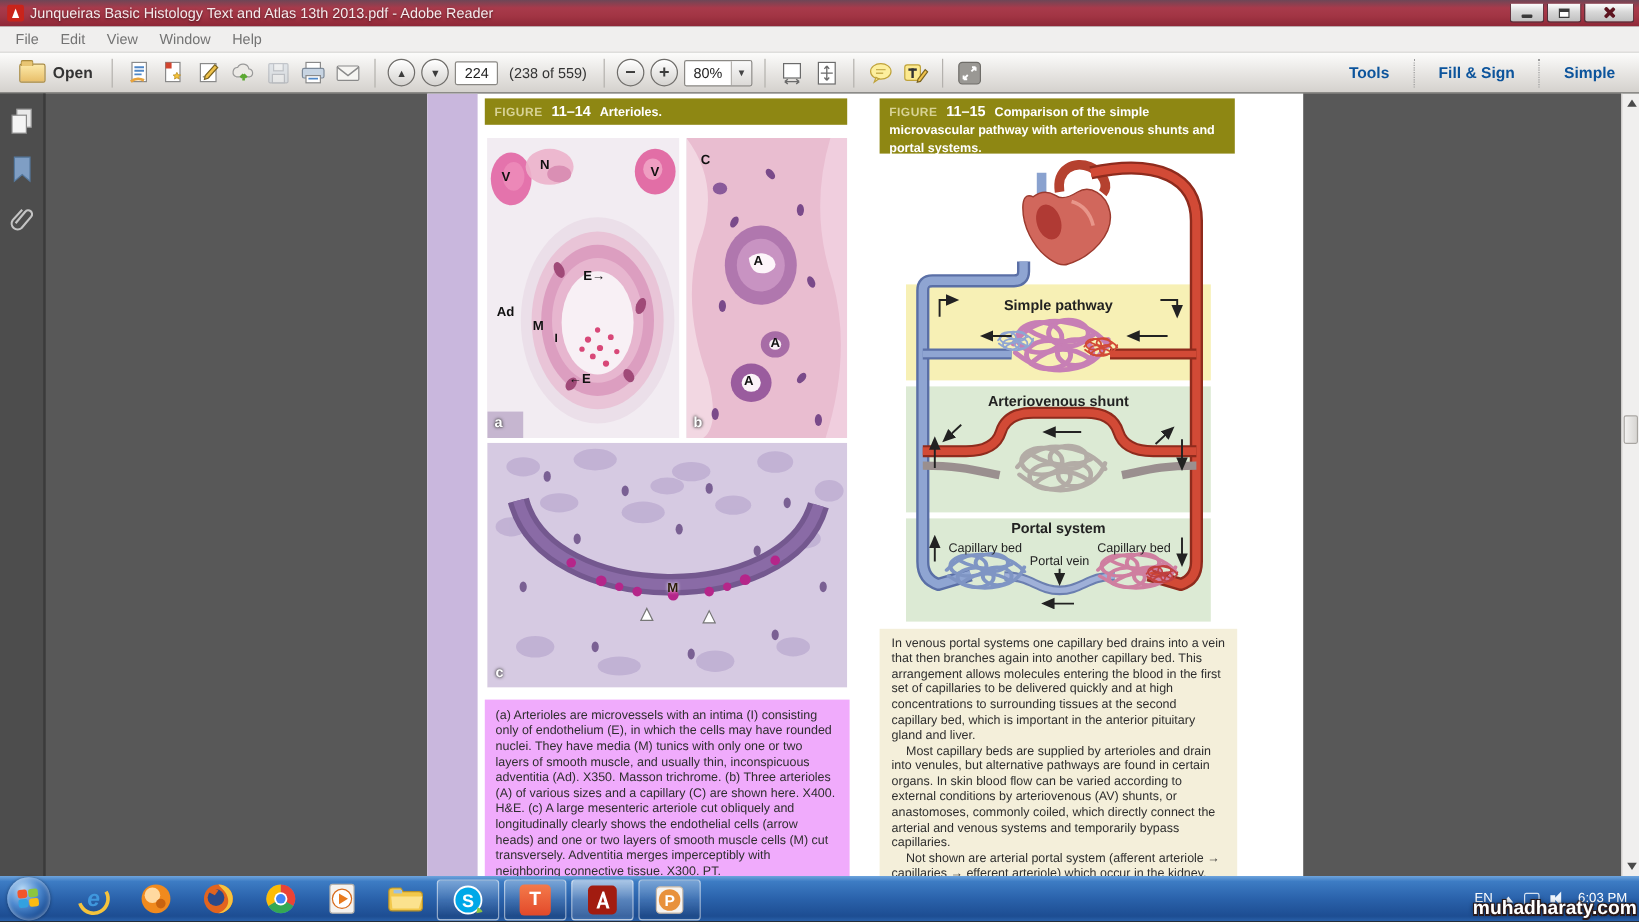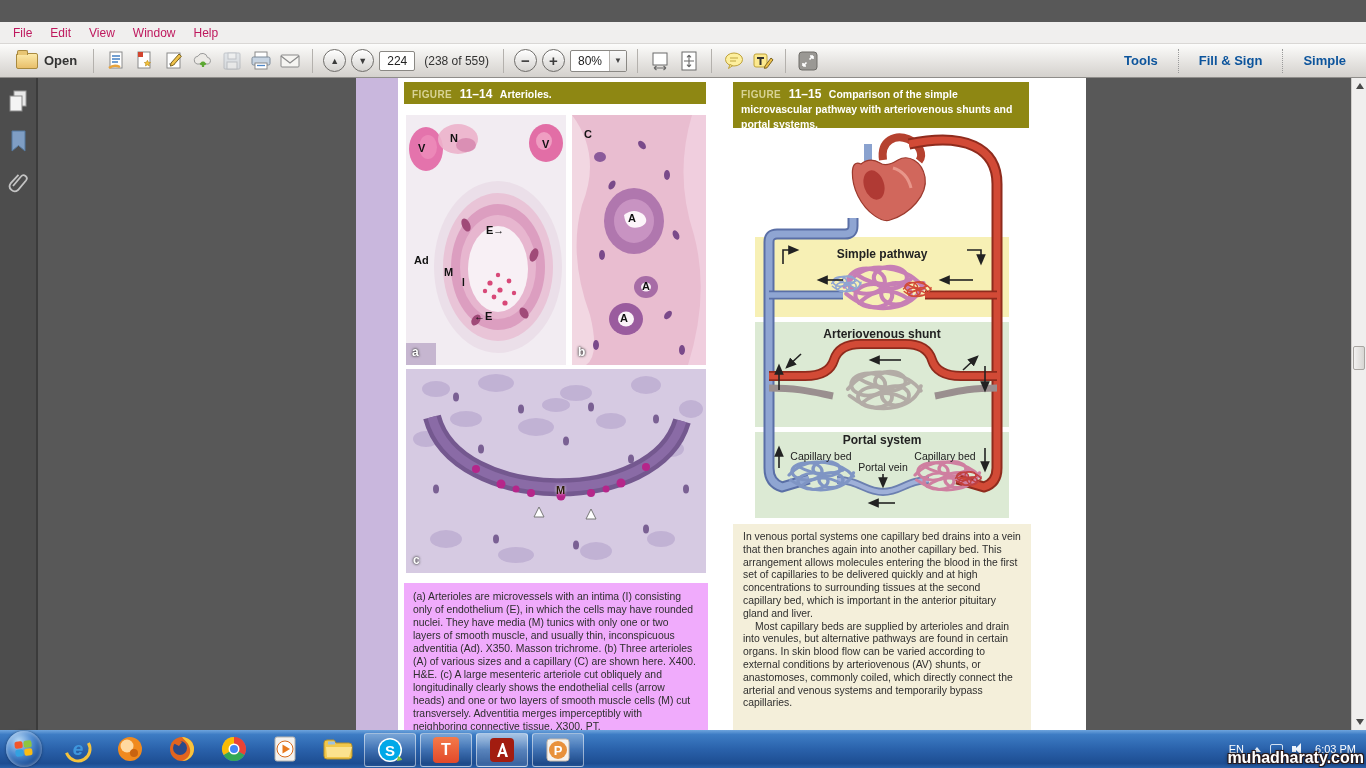--- a/index.html
+++ b/index.html
@@ -18,21 +18,21 @@
     background:linear-gradient(#fdfdfd,#d9d9d9 45%,#bfbfbf);display:flex;align-items:center;justify-content:center;margin-left:2px;}
   .wbtn.close{width:42px;}
   .g-min{width:9px;height:3px;background:#3a3a3a;margin-top:5px;border-radius:1px;}
   .g-max{width:9px;height:8px;border:1.5px solid #3a3a3a;border-top-width:3px;background:#fff;}
   .g-x{position:relative;width:11px;height:11px;}
   .g-x::before,.g-x::after{content:"";position:absolute;left:4.5px;top:0;width:2.6px;height:11px;background:#5e1520;border-radius:1px;}
   .g-x::before{transform:rotate(45deg);} .g-x::after{transform:rotate(-45deg);}
 
   
   .menubar{position:absolute;left:0;top:22px;width:1366px;height:22px;background:#f0efee;border-bottom:1px solid #d9d7d5;display:flex;align-items:center;padding-left:4px;}
-  .menuitem{font-size:12px;color:#be185d;padding:3px 9px;cursor:default;}
+  .menuitem{font-size:12px;color:#737373;padding:3px 9px;cursor:default;}
 
   
   .toolbar{position:absolute;left:0;top:44px;width:1366px;height:34px;
     background:linear-gradient(#fcfcfb,#e6e4e1 55%,#d4d1cd);border-bottom:1px solid #8f8d8a;
     display:flex;align-items:center;padding:0 10px;gap:5px;}
   .tsep{width:1px;height:24px;background:#b4b1ad;margin:0 5px;flex:0 0 auto;}
   .tsep-dot{height:24px;border-left:1px dotted #9a9a9a;margin:0 10px;flex:0 0 auto;}
   .openbtn{display:flex;align-items:center;gap:6px;padding:2px 6px;border-radius:3px;justify-content:center;}
   .folder{width:22px;height:16px;position:relative;background:linear-gradient(#fce9a8,#e8bf6a);border:1px solid #a98a3f;border-radius:2px;}
   .folder::before{content:"";position:absolute;left:0;top:-4px;width:9px;height:4px;background:#e8c573;border:1px solid #a98a3f;border-bottom:none;border-radius:2px 2px 0 0;}
@@ -101,20 +101,35 @@
   .spk::after{content:"";position:absolute;left:3px;top:0;border-top:6px solid transparent;border-bottom:6px solid transparent;border-right:6px solid #eef4fb;}
   .trtime{color:#fff;font-size:11px;white-space:nowrap;}
   .watermark{position:absolute;right:2px;bottom:1px;font-size:16px;font-weight:bold;color:#fff;white-space:nowrap;
     text-shadow:-1px -1px 0 #2a1a1a,1px -1px 0 #2a1a1a,-1px 1px 0 #2a1a1a,1px 1px 0 #2a1a1a,0 0 4px #000;}
 </style>
 </head>
 <body>
 
 <div id="screen">
 
+  <div class="titlebar">
+    <span class="titleicon"></span>
+    <span class="titletext">Junqueiras Basic Histology Text and Atlas 13th 2013.pdf - Adobe Reader</span>
+    <span class="wbtns">
+      <span class="wbtn">
+          <i class="g-min"></i>
+        </span>
+      <span class="wbtn">
+          <i class="g-max"></i>
+        </span>
+      <span class="wbtn close">
+          <i class="g-x"></i>
+        </span>
+    </span>
+  </div>
 
   <div class="menubar">
     <span class="menuitem">File</span>
     <span class="menuitem">Edit</span>
     <span class="menuitem">View</span>
     <span class="menuitem">Window</span>
     <span class="menuitem">Help</span>
   </div>
 
   <div class="toolbar">
@@ -483,20 +498,21 @@
       <text x="149" y="208" text-anchor="middle" font-size="12" font-weight="bold" fill="#222">Arteriovenous shunt</text>
       <text x="149" y="314" text-anchor="middle" font-size="12" font-weight="bold" fill="#222">Portal system</text>
       <text x="88" y="330" text-anchor="middle" font-size="10.5" fill="#222">Capillary bed</text>
       <text x="212" y="330" text-anchor="middle" font-size="10.5" fill="#222">Capillary bed</text>
       <text x="150" y="341" text-anchor="middle" font-size="10.5" fill="#222">Portal vein</text>
     </svg>
 
     <div class="fig15text">
       <p>In venous portal systems one capillary bed drains into a vein that then branches again into another capillary bed. This arrangement allows molecules entering the blood in the first set of capillaries to be delivered quickly and at high concentrations to surrounding tissues at the second capillary bed, which is important in the anterior pituitary gland and liver.</p>
       <p>Most capillary beds are supplied by arterioles and drain into venules, but alternative pathways are found in certain organs. In skin blood flow can be varied according to external conditions by arteriovenous (AV) shunts, or anastomoses, commonly coiled, which directly connect the arterial and venous systems and temporarily bypass capillaries.</p>
+      <p>Not shown are arterial portal system (afferent arteriole → capillaries → efferent arteriole) which occur in the kidney.</p>
     </div>
   </div>
 
   <div class="scrollbar">
     <span class="sbtn" style="top:0">
         <i class="tri-up"></i>
       </span>
     <span class="sthumb"></span>
     <span class="sbtn" style="bottom:0">
         <i class="tri-dn"></i>

